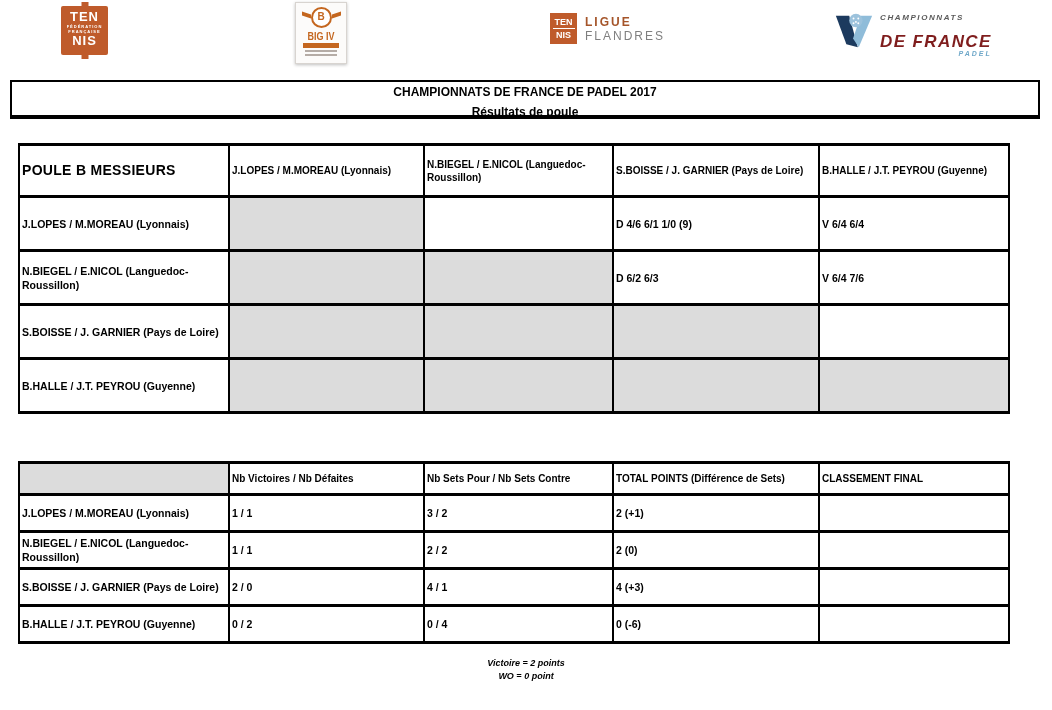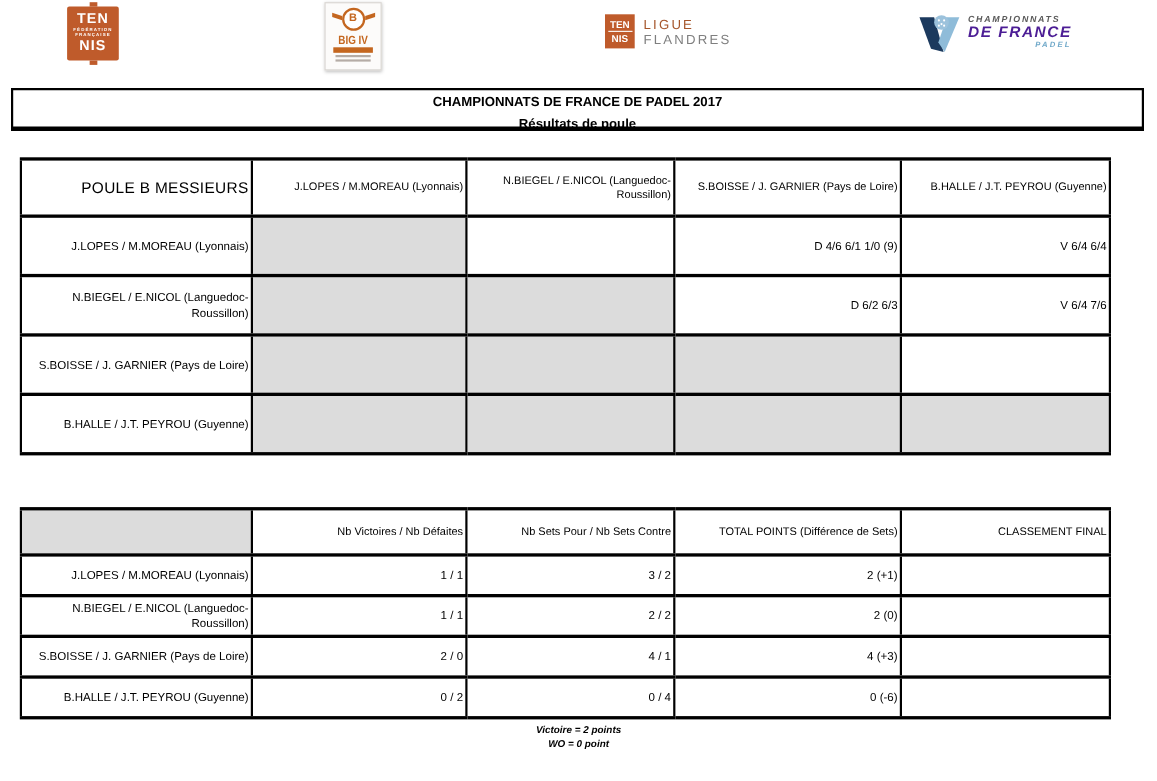--- a/index.html
+++ b/index.html
@@ -42,56 +42,56 @@
   .bigiv-title { color:#c4661f; font-weight:bold; font-size:9px; letter-spacing:0px; margin-top:3px; transform:scaleY(1.2); }
   .bigiv-bar   { width:36px; height:5px; background:#c4661f; margin:2px auto 1px; }
   .bigiv-note  { width:32px; height:2px; background:#b5aca6; margin:2px auto 0; }
 
   .logo-flandres { position:absolute; left:550px; top:13px; display:flex; align-items:center; gap:8px; }
   .fl-badge {
     width:27px; height:31px; background:#bf5b2b; color:#fff; font-weight:bold; font-size:9px;
     display:flex; flex-direction:column; align-items:center; justify-content:center;
   }
   .fl-badge .fl-ten { border-bottom:1px solid #fff; padding:0 2px 1px; margin-bottom:1px; }
-  .fl-ligue { color:#a5552a; font-weight:normal; font-size:12px; letter-spacing:2px; line-height:14px; }
+  .fl-ligue { color:#a5552a; font-weight:bold; font-size:12px; letter-spacing:2px; line-height:14px; }
   .fl-fland { color:#7f7f7f; font-weight:normal; font-size:12px; letter-spacing:2px; line-height:14px; }
 
   .logo-cdf { position:absolute; left:833px; top:9px; display:flex; align-items:flex-start; gap:5px; }
   .cdf-text { padding-top:4px;font-style:italic; }
   .cdf-l1 { font-size:8px;  color:#5a5a5a; font-weight:bold; letter-spacing:1.6px; line-height:9px; }
-  .cdf-l2 { font-size:14px; color:#4c1d95; font-weight:bold; letter-spacing:1.4px; line-height:15px; }
+  .cdf-l2 { font-size:17px; color:#7f1d1d; font-weight:bold; letter-spacing:1.4px; line-height:15px;margin-top:12px; }
   .cdf-l3 { font-size:7px;  color:#6fa8c9; font-weight:bold; letter-spacing:2px; text-align:right; line-height:9px; }
 
   
   .title-box {
     position:absolute; left:10px; top:80px; width:1026px; height:31px;
     border:2px solid #000; border-bottom-width:4px; text-align:center; padding-top:2px;
   }
   .title-main { font-size:12px; font-weight:bold; line-height:17px; }
   .title-sub  { font-size:12px; font-weight:bold; line-height:14px; margin-top:4px; }
 
   
   table.grid {
     position:absolute; left:18px; width:990px;
     border-collapse:collapse; table-layout:fixed;
   }
   .grid col.c0 { width:210px; } .grid col.c1 { width:195px; }
   .grid col.c2 { width:189px; } .grid col.c3 { width:206px; }
   .grid col.c4 { width:190px; }
   .grid th, .grid td {
     border:2px solid #000; border-top-width:3px; border-bottom-width:3px;
-    font-weight:normal; text-align:right; vertical-align:middle;
+    font-weight:bold; text-align:left; vertical-align:middle;
     padding:0 2px; overflow:hidden;
   }
   .matrix { top:143px; }
   .matrix tr       { height:54px; }
   .matrix tr.hrow  { height:52px; }
   .standings { top:461px; }
   .standings tr       { height:37px; }
-  .standings tr.hrow  { height:42px; }
+  .standings tr.hrow  { height:32px; }
   .grid th { font-size:10px; line-height:13px; }
   .grid td { font-size:10.5px; line-height:14px; }
   .poule   { font-size:14px !important; letter-spacing:0.3px; }
   .shaded  { background:#dcdcdc; }
 
   
   .legend {
     position:absolute; left:0; top:657px; width:100%; text-align:center;
     font-size:9px; font-weight:bold; font-style:italic; line-height:13px;
   }

